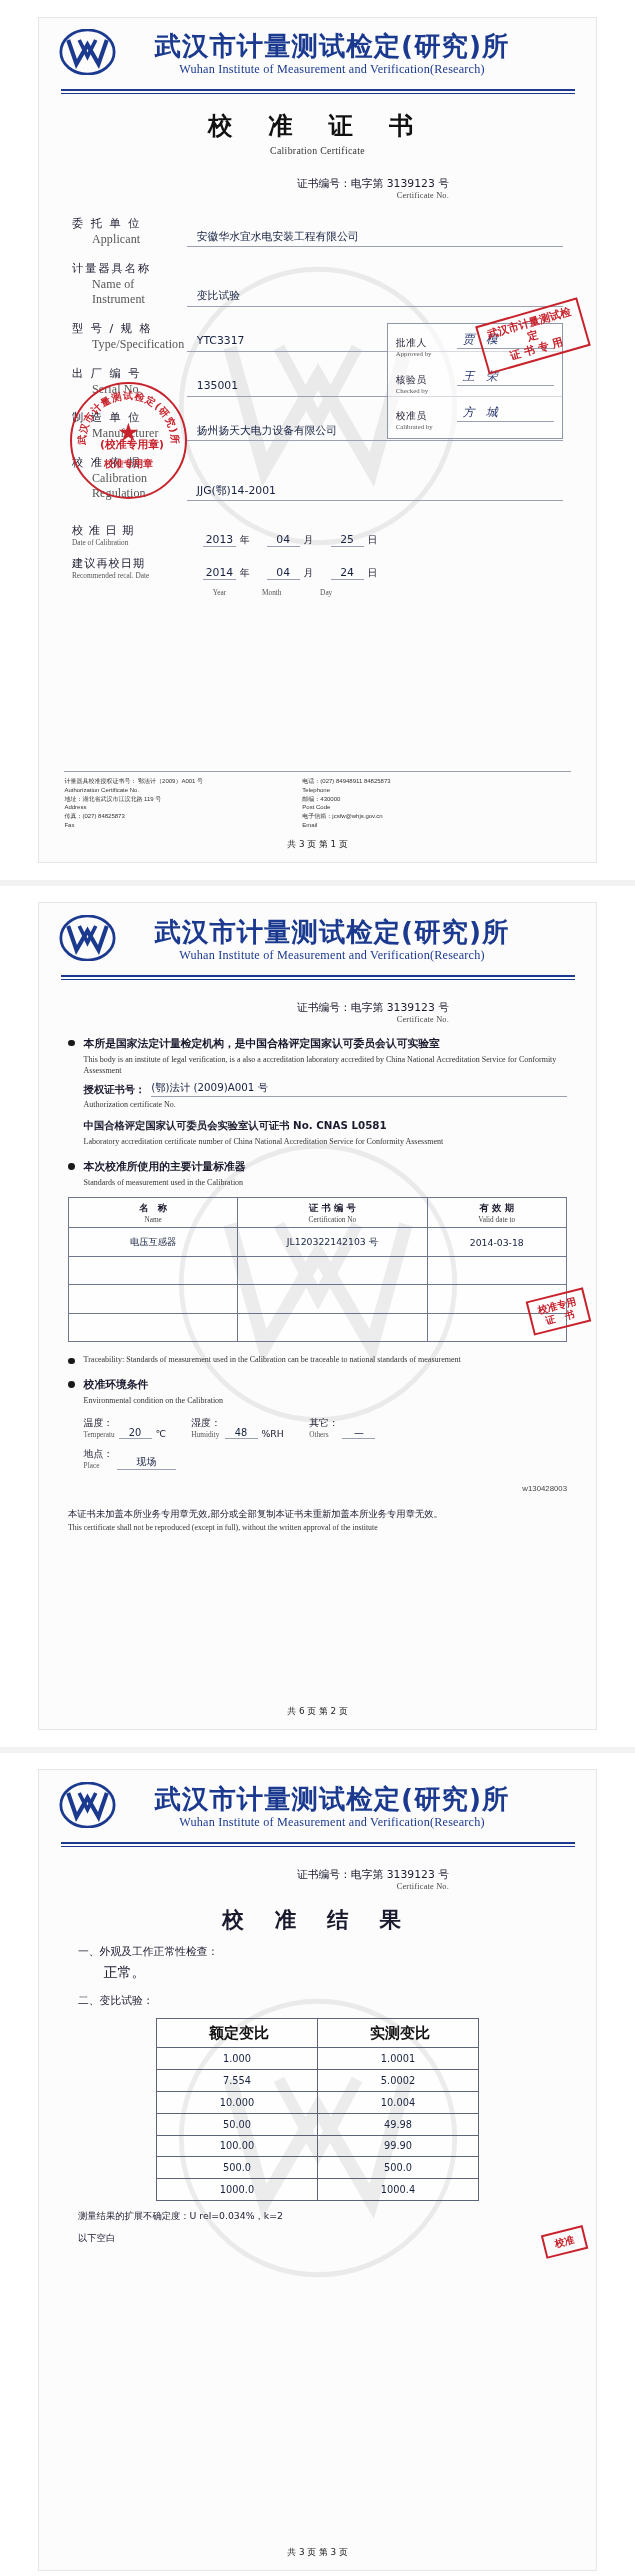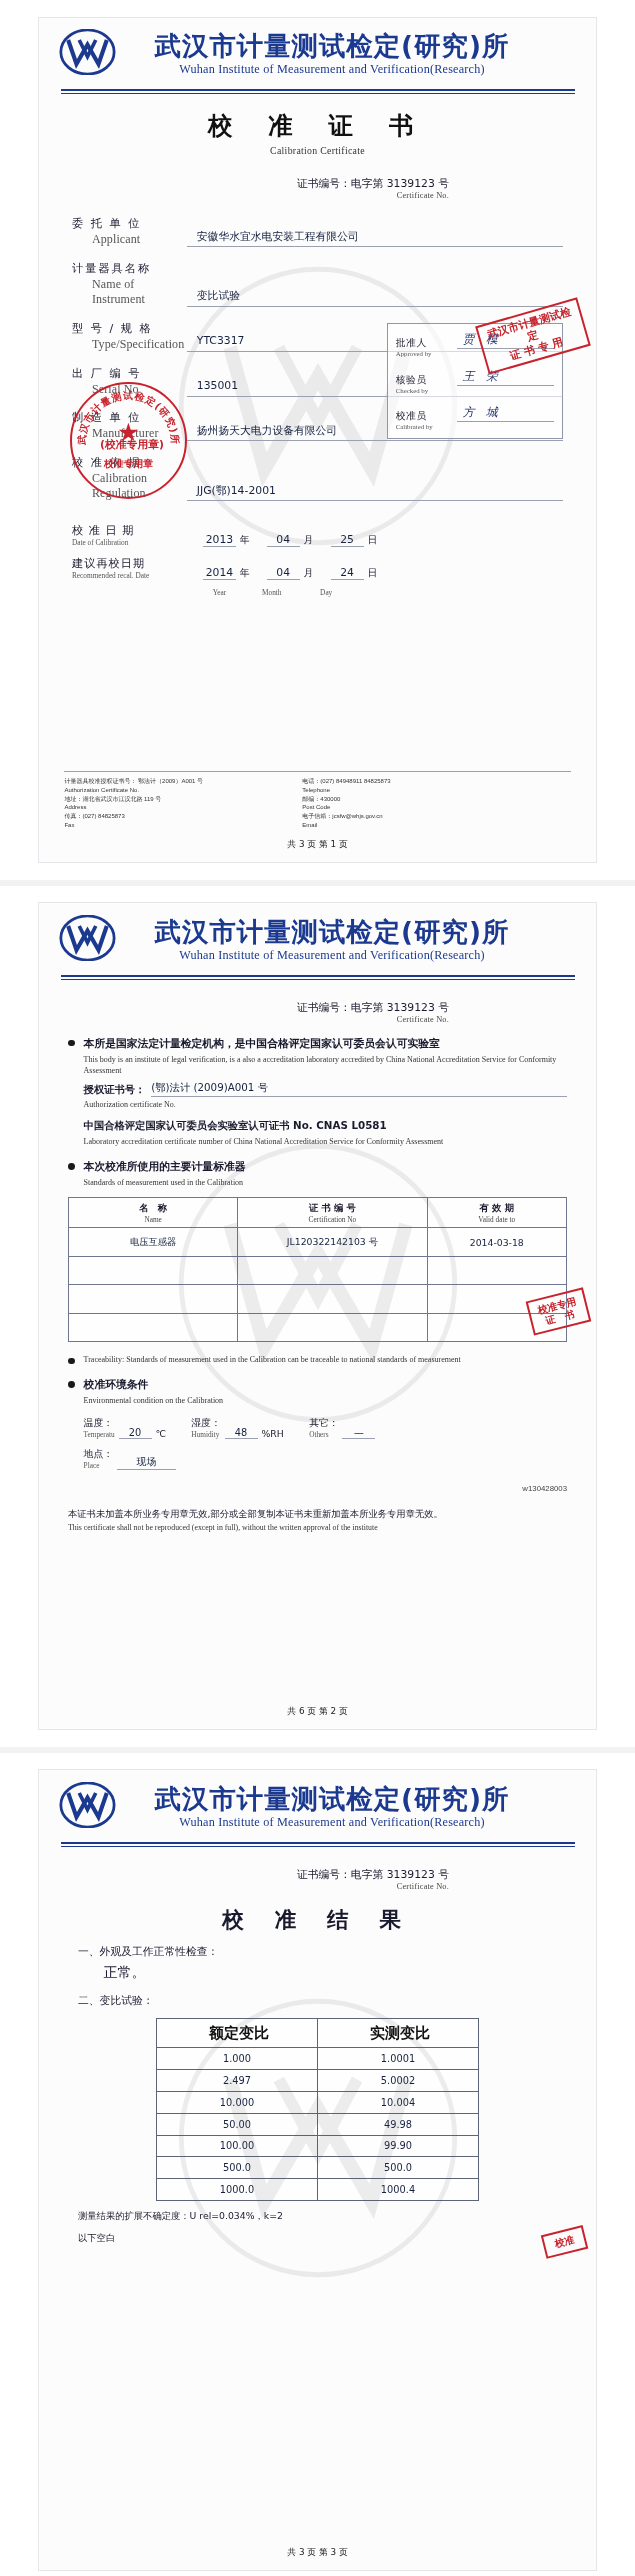--- a/index.html
+++ b/index.html
@@ -541,21 +541,21 @@
           <th style="width:50%">额定变比</th>
           <th style="width:50%">实测变比</th>
         </tr>
       </thead>
       <tbody>
         <tr>
           <td>1.000</td>
           <td>1.0001</td>
         </tr>
         <tr>
-          <td>2.497</td>
+          <td>7.554</td>
           <td>5.0002</td>
         </tr>
         <tr>
           <td>10.000</td>
           <td>10.004</td>
         </tr>
         <tr>
           <td>50.00</td>
           <td>49.98</td>
         </tr>

